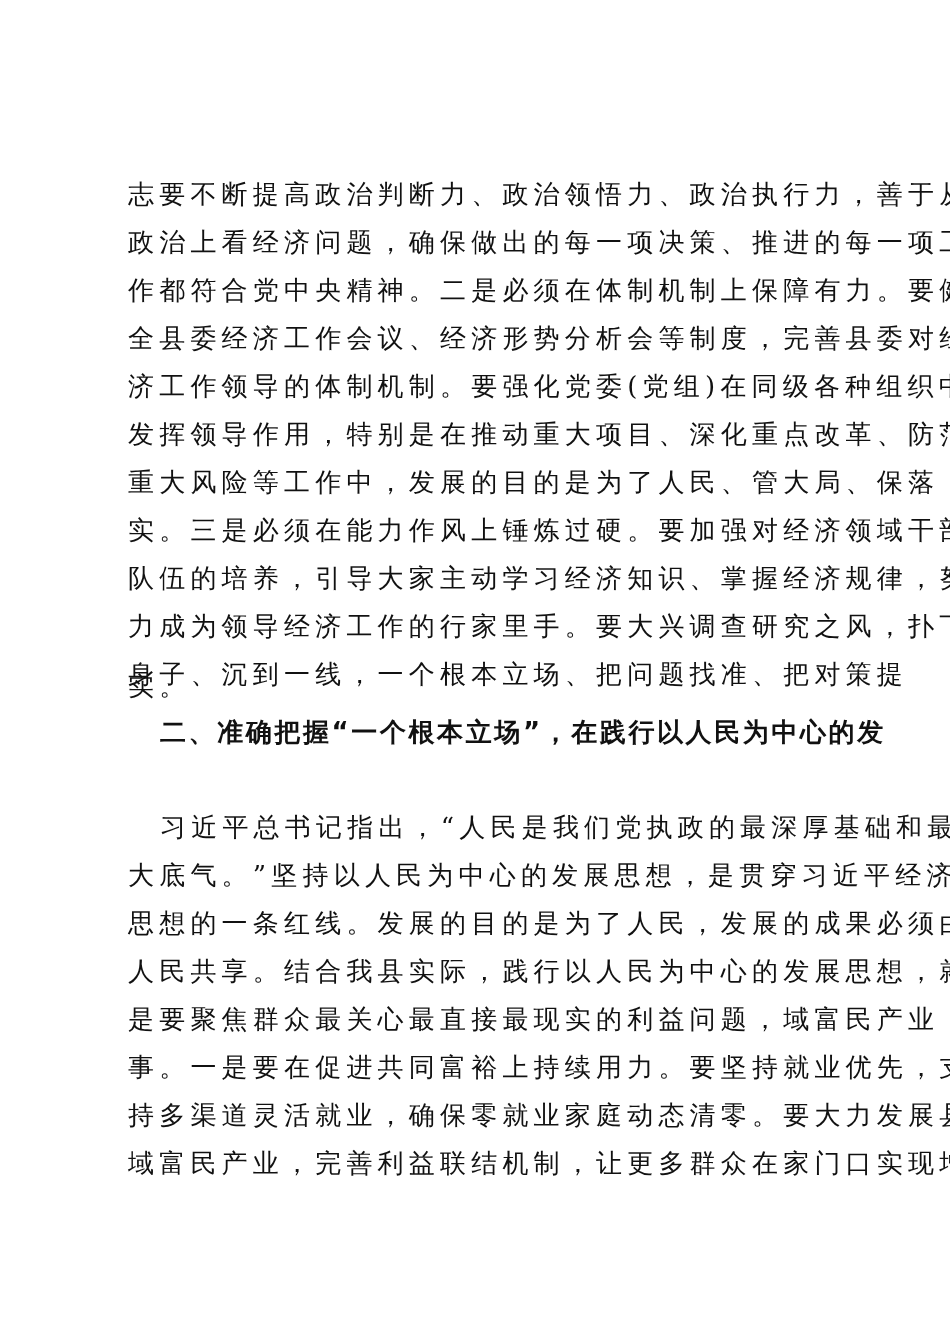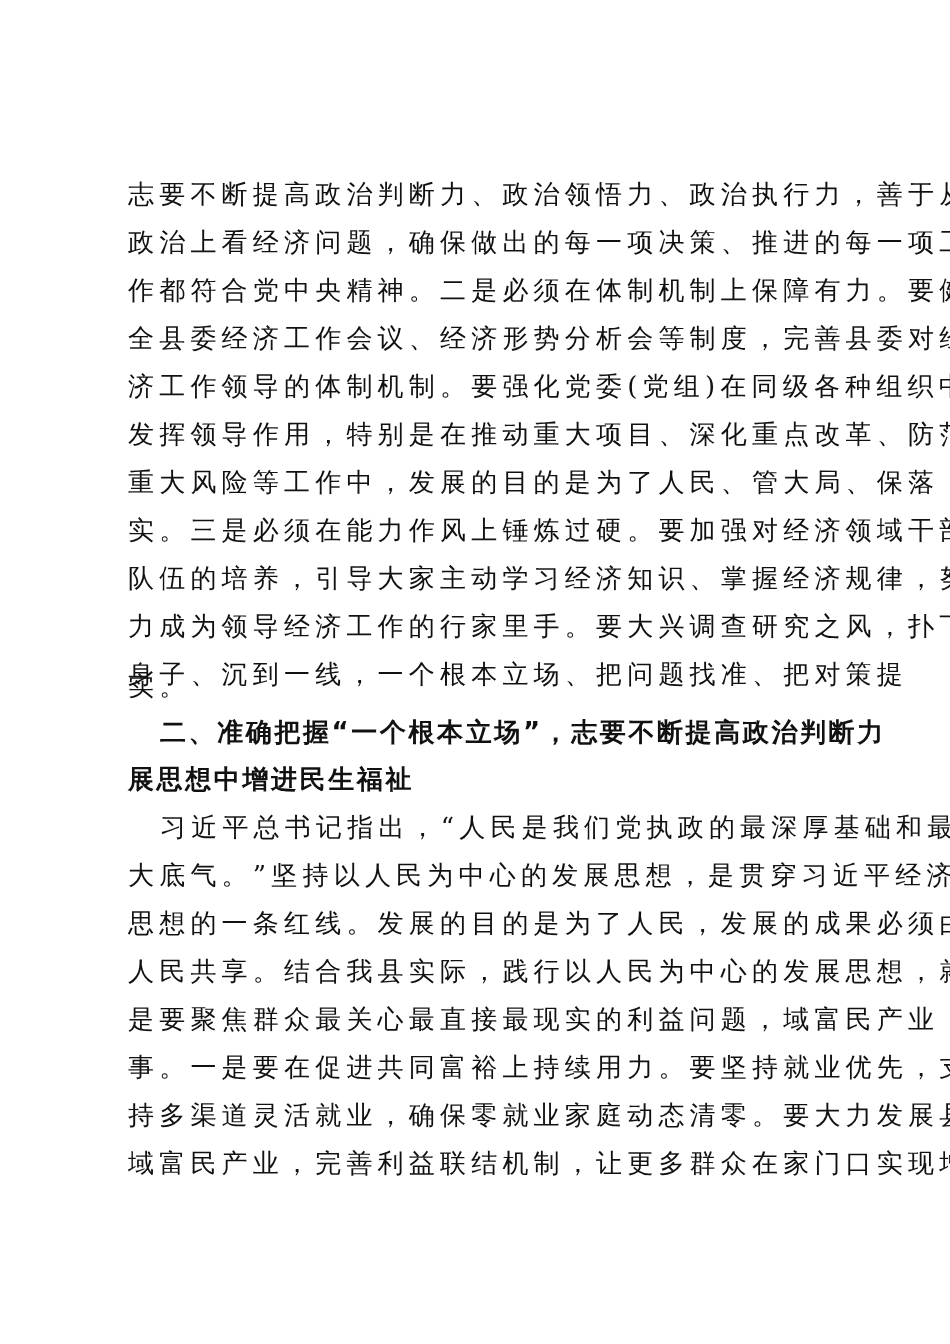--- a/index.html
+++ b/index.html
@@ -37,22 +37,21 @@
   <div class="line" style="top:370px">济工作领导的体制机制。要强化党委(党组)在同级各种组织中</div>
   <div class="line" style="top:418px">发挥领导作用，特别是在推动重大项目、深化重点改革、防范</div>
   <div class="line" style="top:466px">重大风险等工作中，发展的目的是为了人民、管大局、保落</div>
   <div class="line" style="top:514px">实。三是必须在能力作风上锤炼过硬。要加强对经济领域干部</div>
   <div class="line" style="top:562px">队伍的培养，引导大家主动学习经济知识、掌握经济规律，努</div>
   <div class="line" style="top:610px">力成为领导经济工作的行家里手。要大兴调查研究之风，扑下</div>
   <div class="line" style="top:658px">身子、沉到一线，一个根本立场、把问题找准、把对策提</div>
 
   <div class="line" style="top:670px">实。</div>
 
-  <div class="line heading indent" style="top:716px">二、准确把握“一个根本立场”，志要不断提高政治判断力</div>
-  <div class="line heading" style="top:763px">展思想中增进民生福祉</div>
+  <div class="line heading indent" style="top:716px">二、准确把握“一个根本立场”，在践行以人民为中心的发</div>
 
   <div class="line indent" style="top:811px">习近平总书记指出，“人民是我们党执政的最深厚基础和最</div>
   <div class="line" style="top:859px">大底气。”坚持以人民为中心的发展思想，是贯穿习近平经济</div>
   <div class="line" style="top:907px">思想的一条红线。发展的目的是为了人民，发展的成果必须由</div>
   <div class="line" style="top:955px">人民共享。结合我县实际，践行以人民为中心的发展思想，就</div>
   <div class="line" style="top:1003px">是要聚焦群众最关心最直接最现实的利益问题，域富民产业</div>
   <div class="line" style="top:1051px">事。一是要在促进共同富裕上持续用力。要坚持就业优先，支</div>
   <div class="line" style="top:1099px">持多渠道灵活就业，确保零就业家庭动态清零。要大力发展县</div>
   <div class="line" style="top:1147px">域富民产业，完善利益联结机制，让更多群众在家门口实现增</div>
 </div>

